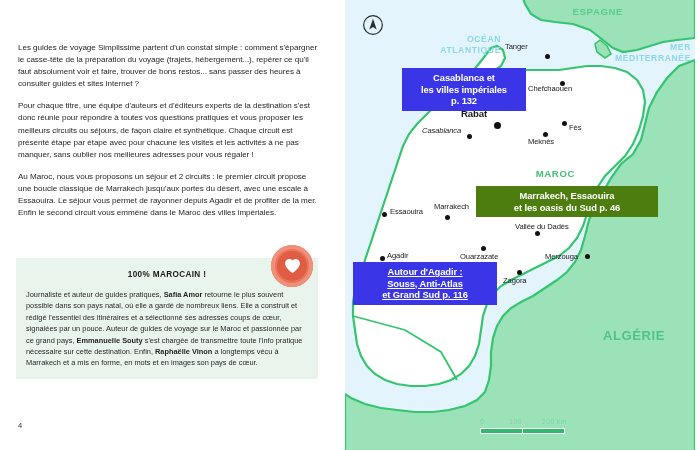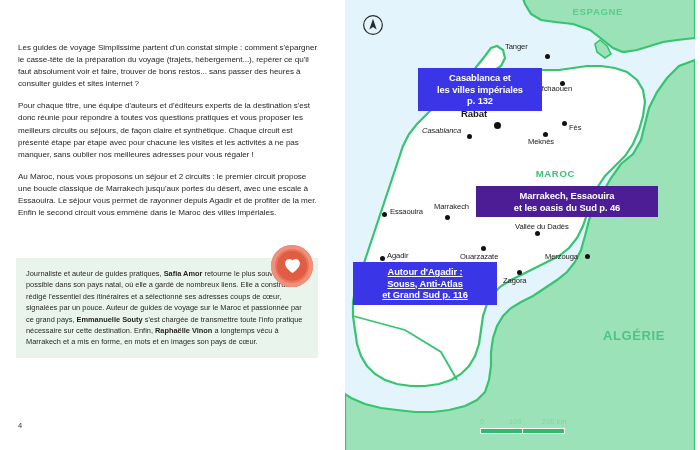--- a/index.html
+++ b/index.html
@@ -127,22 +127,22 @@
     color:#ffffff;
     font-weight:bold;
     text-align:center;
     line-height:11.5px;
     font-size:9.4px;
     padding:4px 8px;
     box-sizing:border-box;
     letter-spacing:-0.1px;
   }
   .callout.blue{background:#3a35e6;}
-  .callout.cyan{background:#4c1d95;}
-  .co-casa{left:57px;top:68px;width:124px;margin-left:16px;}
+  .callout.cyan{background:#4d7c0f;}
+  .co-casa{left:57px;top:68px;width:124px;}
   .co-marra{left:131px;top:186px;width:182px;}
   .co-agadir{left:8px;top:262px;width:144px;text-decoration:underline;}
 
   
   .compass{
     position:absolute;left:17px;top:14px;
     width:22px;height:22px;
   }
   
   .scalebar{position:absolute;left:135px;top:418px;width:105px;}
@@ -167,20 +167,21 @@
 
   <div class="left-page">
 
     <div class="text-col">
       <p class="para">Les guides de voyage Simplissime partent d'un constat simple : comment s'épargner le casse-tête de la préparation du voyage (trajets, hébergement...), repérer ce qu'il faut absolument voir et faire, trouver de bons restos... sans passer des heures à consulter guides et sites internet ?</p>
       <p class="para">Pour chaque titre, une équipe d'auteurs et d'éditeurs experts de la destination s'est donc réunie pour répondre à toutes vos questions pratiques et vous proposer les meilleurs circuits ou séjours, de façon claire et synthétique. Chaque circuit est présenté étape par étape avec pour chacune les visites et les activités à ne pas manquer, sans oublier nos meilleures adresses pour vous régaler !</p>
       <p class="para">Au Maroc, nous vous proposons un séjour et 2 circuits : le premier circuit propose une boucle classique de Marrakech jusqu'aux portes du désert, avec une escale à Essaouira. Le séjour vous permet de rayonner depuis Agadir et de profiter de la mer. Enfin le second circuit vous emmène dans le Maroc des villes impériales.</p>
     </div>
 
     <div class="info-box">
+      <div class="info-title">100% MAROCAIN !</div>
       <p class="info-body">
         <span>Journaliste et auteur de guides pratiques, </span><b>Safia Amor</b><span> retourne le plus souvent possible dans son pays natal, où elle a gardé de nombreux liens. Elle a construit et rédigé l'essentiel des itinéraires et a sélectionné ses adresses coups de cœur, signalées par un pouce. Auteur de guides de voyage sur le Maroc et passionnée par ce grand pays, </span><b>Emmanuelle Souty</b><span> s'est chargée de transmettre toute l'info pratique nécessaire sur cette destination. Enfin, </span><b>Raphaëlle Vinon</b><span> a longtemps vécu à Marrakech et a mis en forme, en mots et en images son pays de cœur.</span>
       </p>
     </div>
 
     <div class="heart-badge">
       <div class="ring">
         <svg width="17" height="16" viewBox="0 0 24 22" aria-hidden="true">
           <path d="M12 21 C12 21 1.5 14.2 1.5 7.6 C1.5 3.8 4.3 1 7.6 1 C9.9 1 11.3 2.3 12 3.4 C12.7 2.3 14.1 1 16.4 1 C19.7 1 22.5 3.8 22.5 7.6 C22.5 14.2 12 21 12 21 Z" fill="#ffffff"></path>
         </svg>
@@ -218,20 +219,28 @@
       <path d="M14,278 L8,302" fill="none" stroke="#34c56e" stroke-width="0"></path>
     </svg>
 
     <div class="compass">
       <svg width="22" height="22" viewBox="0 0 24 24">
         <circle cx="12" cy="12" r="10.2" fill="none" stroke="#2b2b2b" stroke-width="1.3"></circle>
         <path d="M12 5.2 L16 17 L12 14.2 L8 17 Z" fill="#2b2b2b"></path>
       </svg>
     </div>
 
+    <div class="map-label lbl-ocean">
+      <span>OCÉAN</span><br>
+      <span>ATLANTIQUE</span>
+    </div>
+    <div class="map-label lbl-med">
+      <span>MER</span><br>
+      <span>MÉDITERRANÉE</span>
+    </div>
     <div class="map-label lbl-espagne">ESPAGNE</div>
     <div class="map-label lbl-maroc">MAROC</div>
     <div class="map-label lbl-algerie">ALGÉRIE</div>
 
     <div class="dot" style="left:200px;top:54px;"></div>
     <div class="dot" style="left:215px;top:81px;"></div>
     <div class="dot big" style="left:149px;top:122px;"></div>
     <div class="dot" style="left:122px;top:134px;"></div>
     <div class="dot" style="left:198px;top:132px;"></div>
     <div class="dot" style="left:217px;top:121px;"></div>

